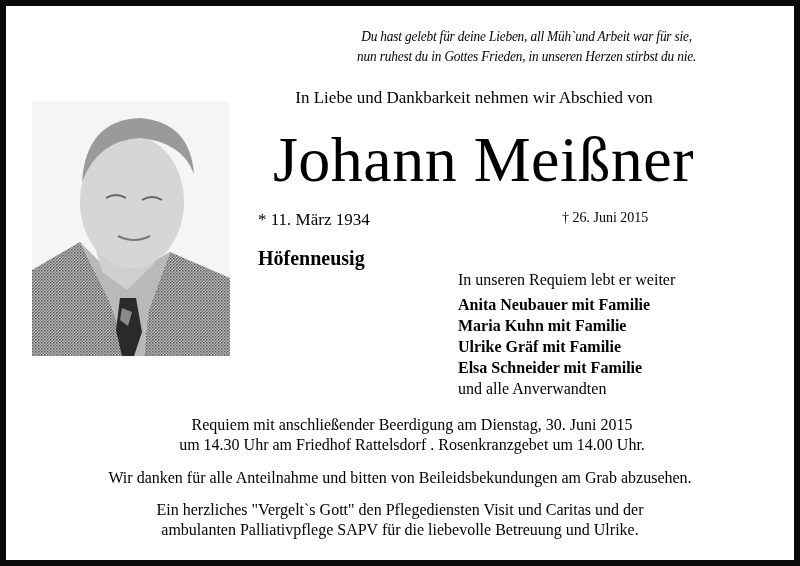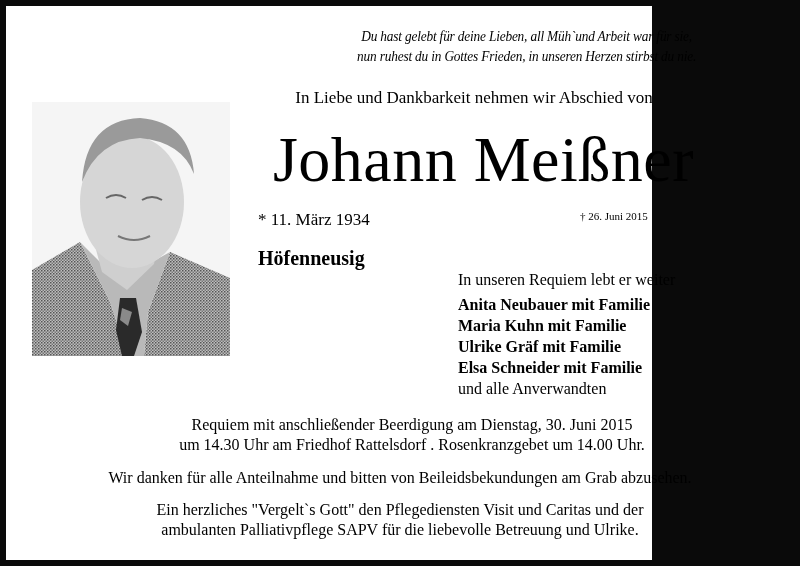--- a/index.html
+++ b/index.html
@@ -2,34 +2,34 @@
 <html><head>
   <meta charset="utf-8">
   <style>
     html, body { margin: 0; padding: 0; }
     body {
       width: 800px; height: 566px; background: #0a0a0a;
       position: relative; overflow: hidden;
       font-family: "Liberation Serif", serif; color: #000;
     }
     .card {
-      position: absolute; left: 6px; top: 6px; width: 646px; height: 554px;
+      position: absolute; left: 6px; top: 6px; width: 788px; height: 554px;
       background: #fff;
     }
     .abs { position: absolute; white-space: nowrap; }
     .verse {
       left: 0; width: 788px; text-align: center; top: 20px;
       font-style: italic; font-size: 14.5px; line-height: 20px; letter-spacing: -0.2px;
       transform: scaleX(0.92); transform-origin: 470px 0;
     }
     .verse div { padding-left: 290px; width: 470px; text-align: center; }
     .intro { left: 248px; width: 440px; text-align: center; top: 82px; font-size: 17px; }
     .name { left: 248px; width: 440px; text-align: right; top: 118px; font-size: 64px; line-height: 72px; letter-spacing: 0.5px; }
     .born { left: 252px; top: 204px; font-size: 17px; }
-    .died { left: 574px; top: 204px; font-size: 11px; }
+    .died { left: 556px; top: 204px; font-size: 14px; }
     .place { left: 252px; top: 241px; font-size: 20px; font-weight: bold; }
     .heart { left: 452px; top: 265px; font-size: 16px; }
     .mourners { left: 452px; top: 288px; font-size: 16px; line-height: 21px; }
     .mourners .b { font-weight: bold; }
     .photo {
       position: absolute; left: 26px; top: 96px; width: 198px; height: 254px;
       background: #f4f4f4; overflow: hidden;
     }
     .para { left: 0; width: 788px; text-align: center; font-size: 16px; line-height: 20px; }
     .p1 { top: 409px; padding-left: 12px; }

